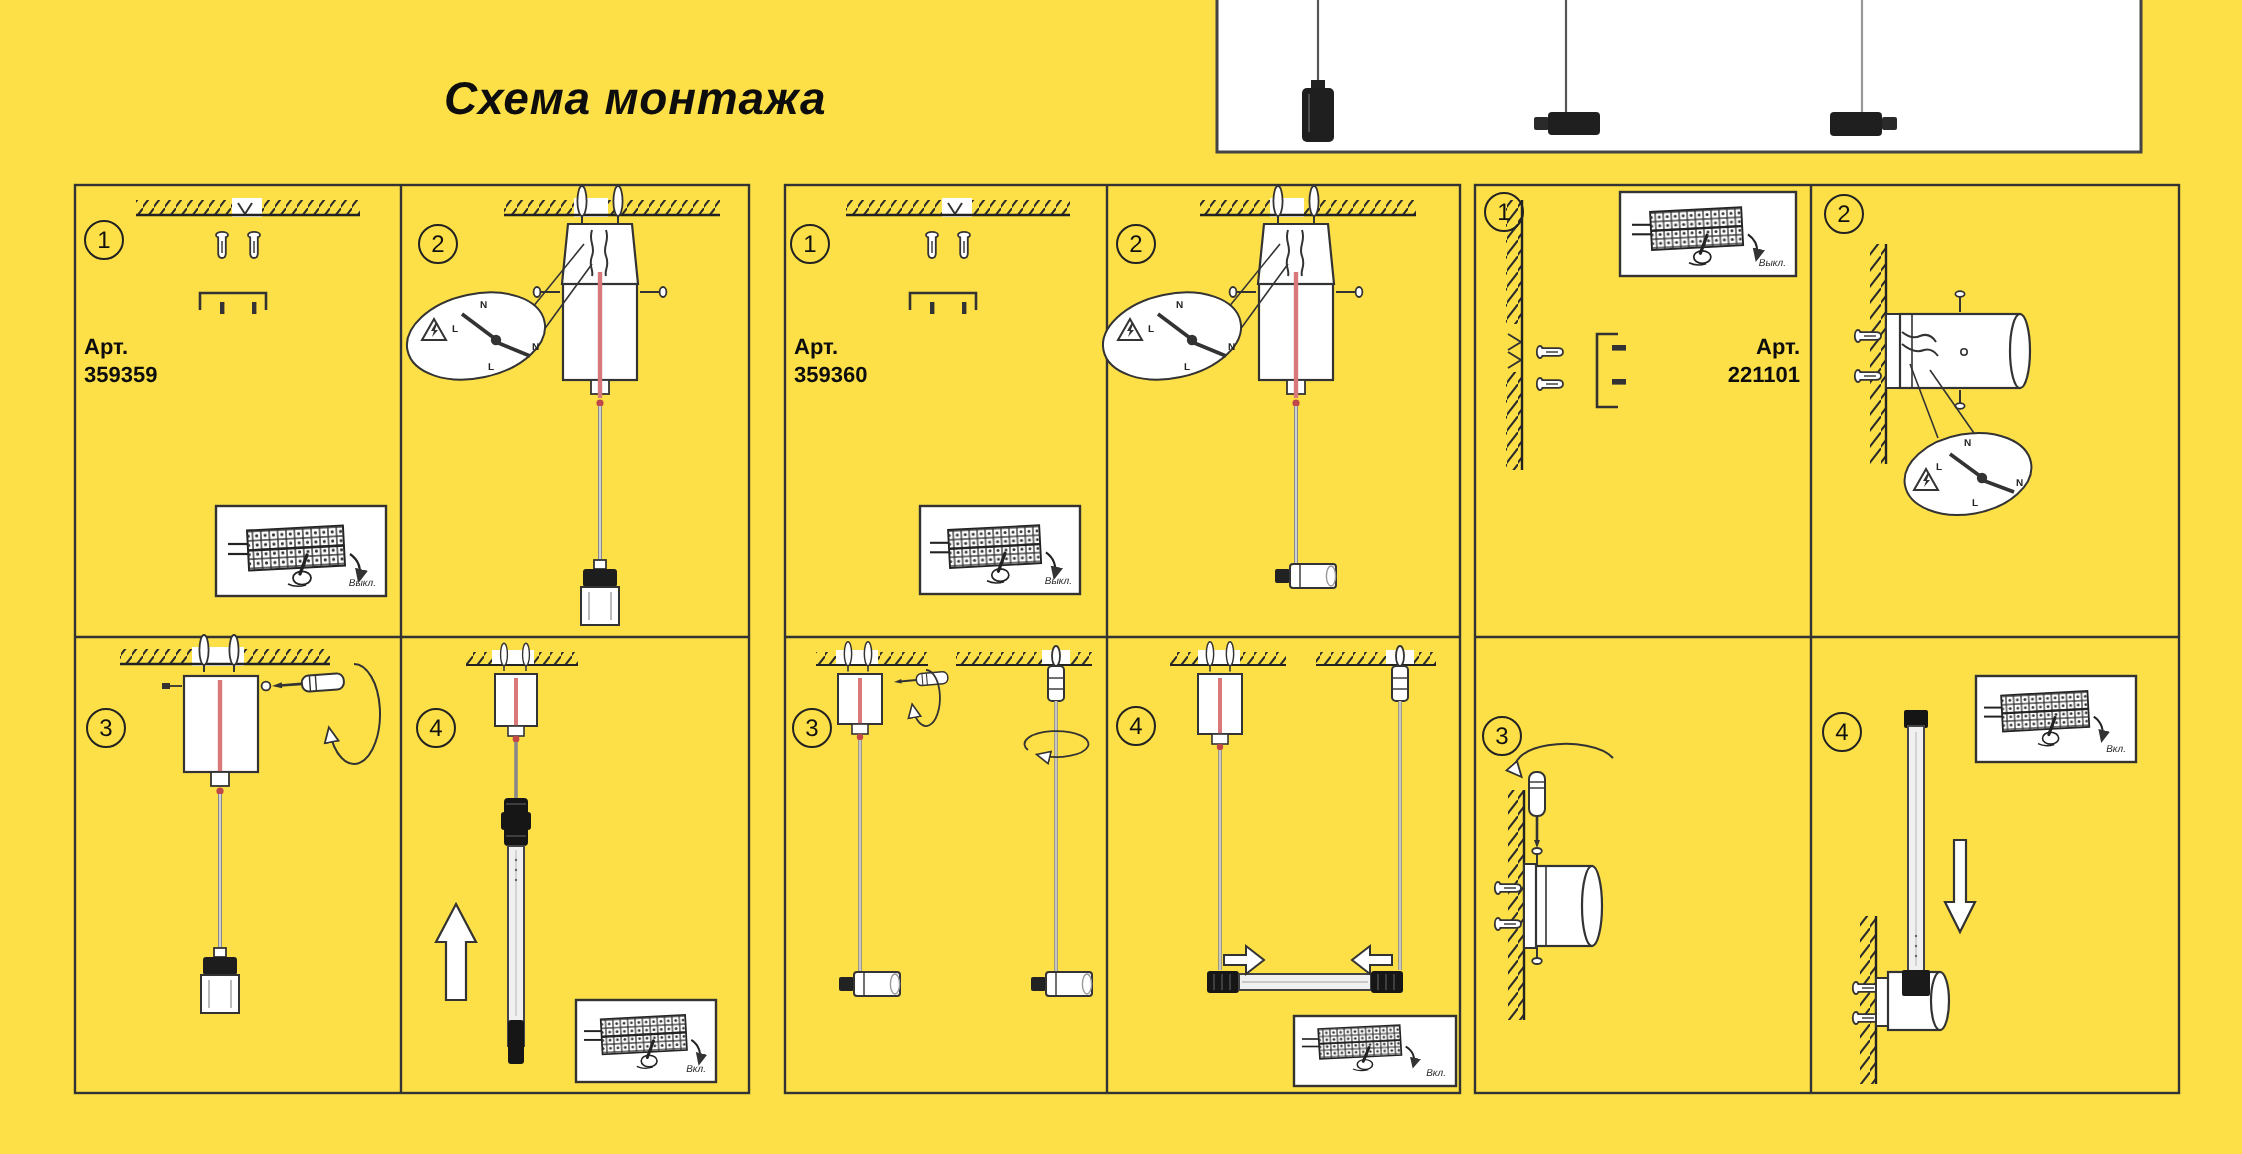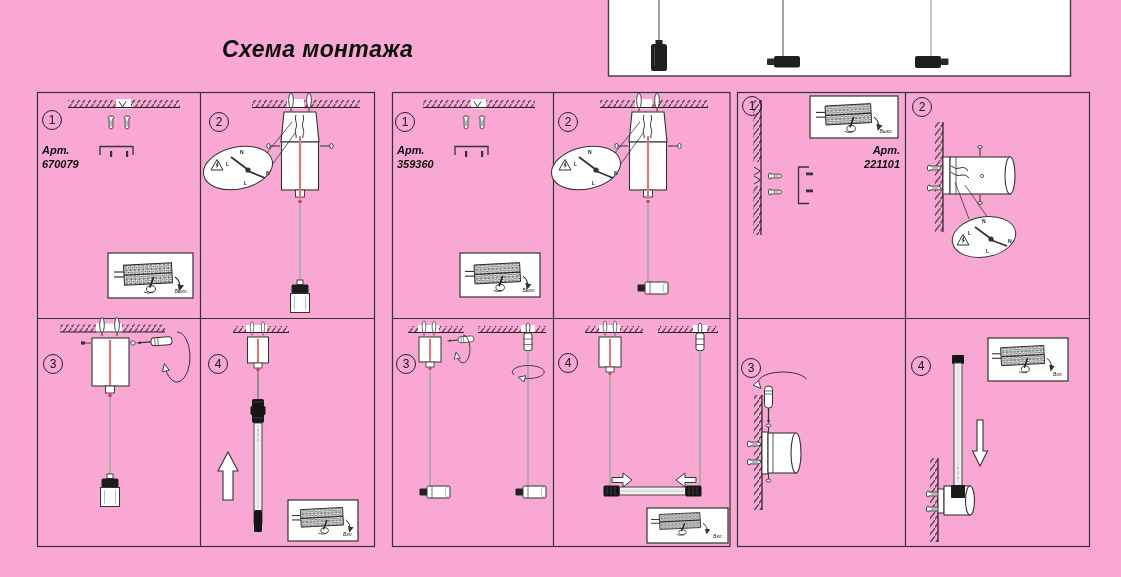--- a/index.html
+++ b/index.html
@@ -1,25 +1,25 @@
 <!DOCTYPE html>
 <html><head>
 <meta charset="utf-8">
 <style>
   html,body{margin:0;padding:0;background:#fff;}
-  .canvas{position:relative;width:1121px;height:577px;background:#f9a8d4;overflow:hidden;
+  .canvas{position:relative;width:1121px;height:577px;background:#fde047;overflow:hidden;
           font-family:"Liberation Sans",sans-serif;color:#111;}
   svg.artwork{position:absolute;left:0;top:0;}
   .page-title{position:absolute;left:222px;top:36px;font-size:23px;font-weight:bold;
               font-style:italic;letter-spacing:.4px;color:#0d0d0d;}
   .step-badge{position:absolute;width:20px;height:20px;border:1.5px solid #222;border-radius:50%;
               display:flex;align-items:center;justify-content:center;font-size:12px;color:#111;
               background:transparent;box-sizing:border-box;}
-  .art-label{position:absolute;font-size:11px;font-weight:bold;font-style:italic;
-             line-height:13.5px;color:#0d0d0d;}
+  .art-label{position:absolute;font-size:11px;font-weight:bold;
+             line-height:13.5px;color:#0d0d0d;margin-top:24px;}
   .art-label.right{text-align:right;width:61px;}
   svg text{font-family:"Liberation Sans",sans-serif;}
 </style>
 </head>
 <body>
 
 <div class="canvas">
 
 <svg class="artwork" width="1121" height="577" viewBox="0 0 1121 577">
   <defs>
@@ -501,21 +501,21 @@
 <div class="step-badge" style="left:396px;top:354px">3</div>
 <div class="step-badge" style="left:558px;top:353px">4</div>
 
 <div class="step-badge" style="left:742px;top:96px">1</div>
 <div class="step-badge" style="left:912px;top:97px">2</div>
 <div class="step-badge" style="left:741px;top:358px">3</div>
 <div class="step-badge" style="left:911px;top:356px">4</div>
 
 <div class="art-label" style="left:42px;top:144px">
   <div>Арт.</div>
-  <div>670079</div>
+  <div>359359</div>
 </div>
 <div class="art-label" style="left:397px;top:144px">
   <div>Арт.</div>
   <div>359360</div>
 </div>
 <div class="art-label right" style="left:839px;top:144px">
   <div>Арт.</div>
   <div>221101</div>
 </div>
 

